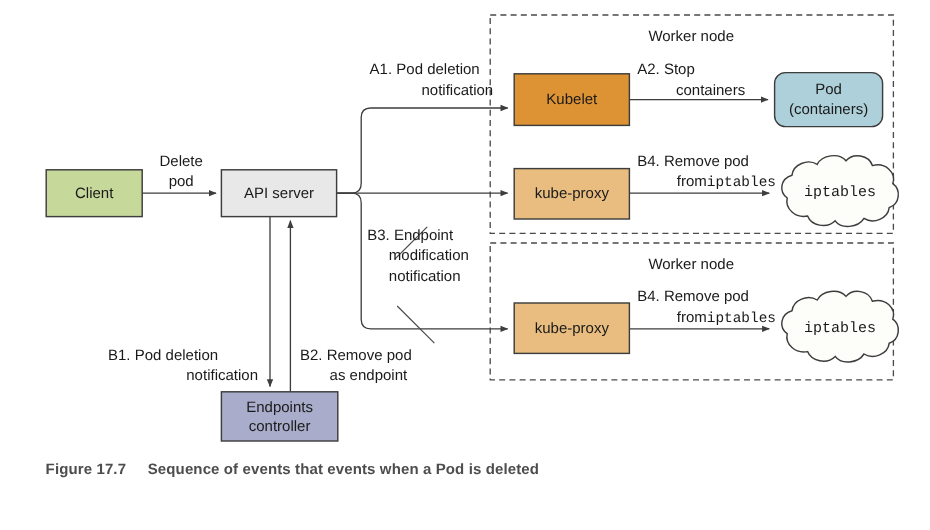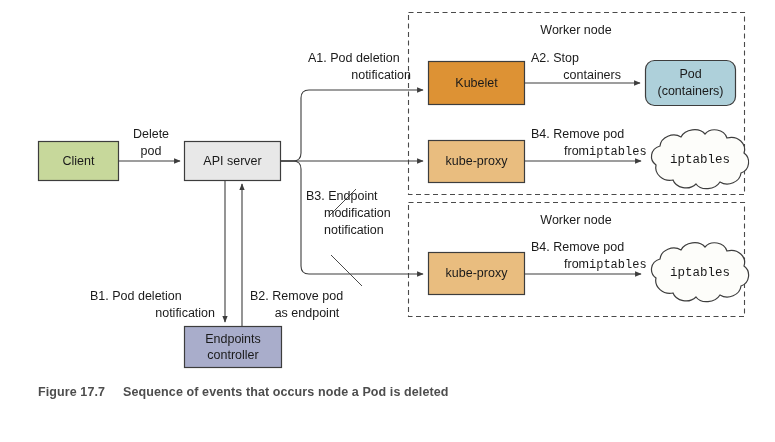--- a/index.html
+++ b/index.html
@@ -212,15 +212,15 @@
     <text class="mono" x="589" y="268">iptables</text>
 
     <text class="edge-label" x="90" y="300">B1. Pod deletion</text>
     <text class="edge-label end" x="215" y="317">notification</text>
 
     <text class="edge-label" x="250" y="300">B2. Remove pod</text>
     <text class="edge-label mid" x="307" y="317">as endpoint</text>
   </svg>
 
   <div class="caption-wrap">
-    <span class="caption-fig">Figure 17.7</span><span class="caption-text">Sequence of events that occurs node a Pod is deleted</span>
+    <span class="caption-fig">Figure 17.7</span><span class="caption-text">Sequence of events that events when a Pod is deleted</span>
   </div>
 </div>
 
 </body></html>

